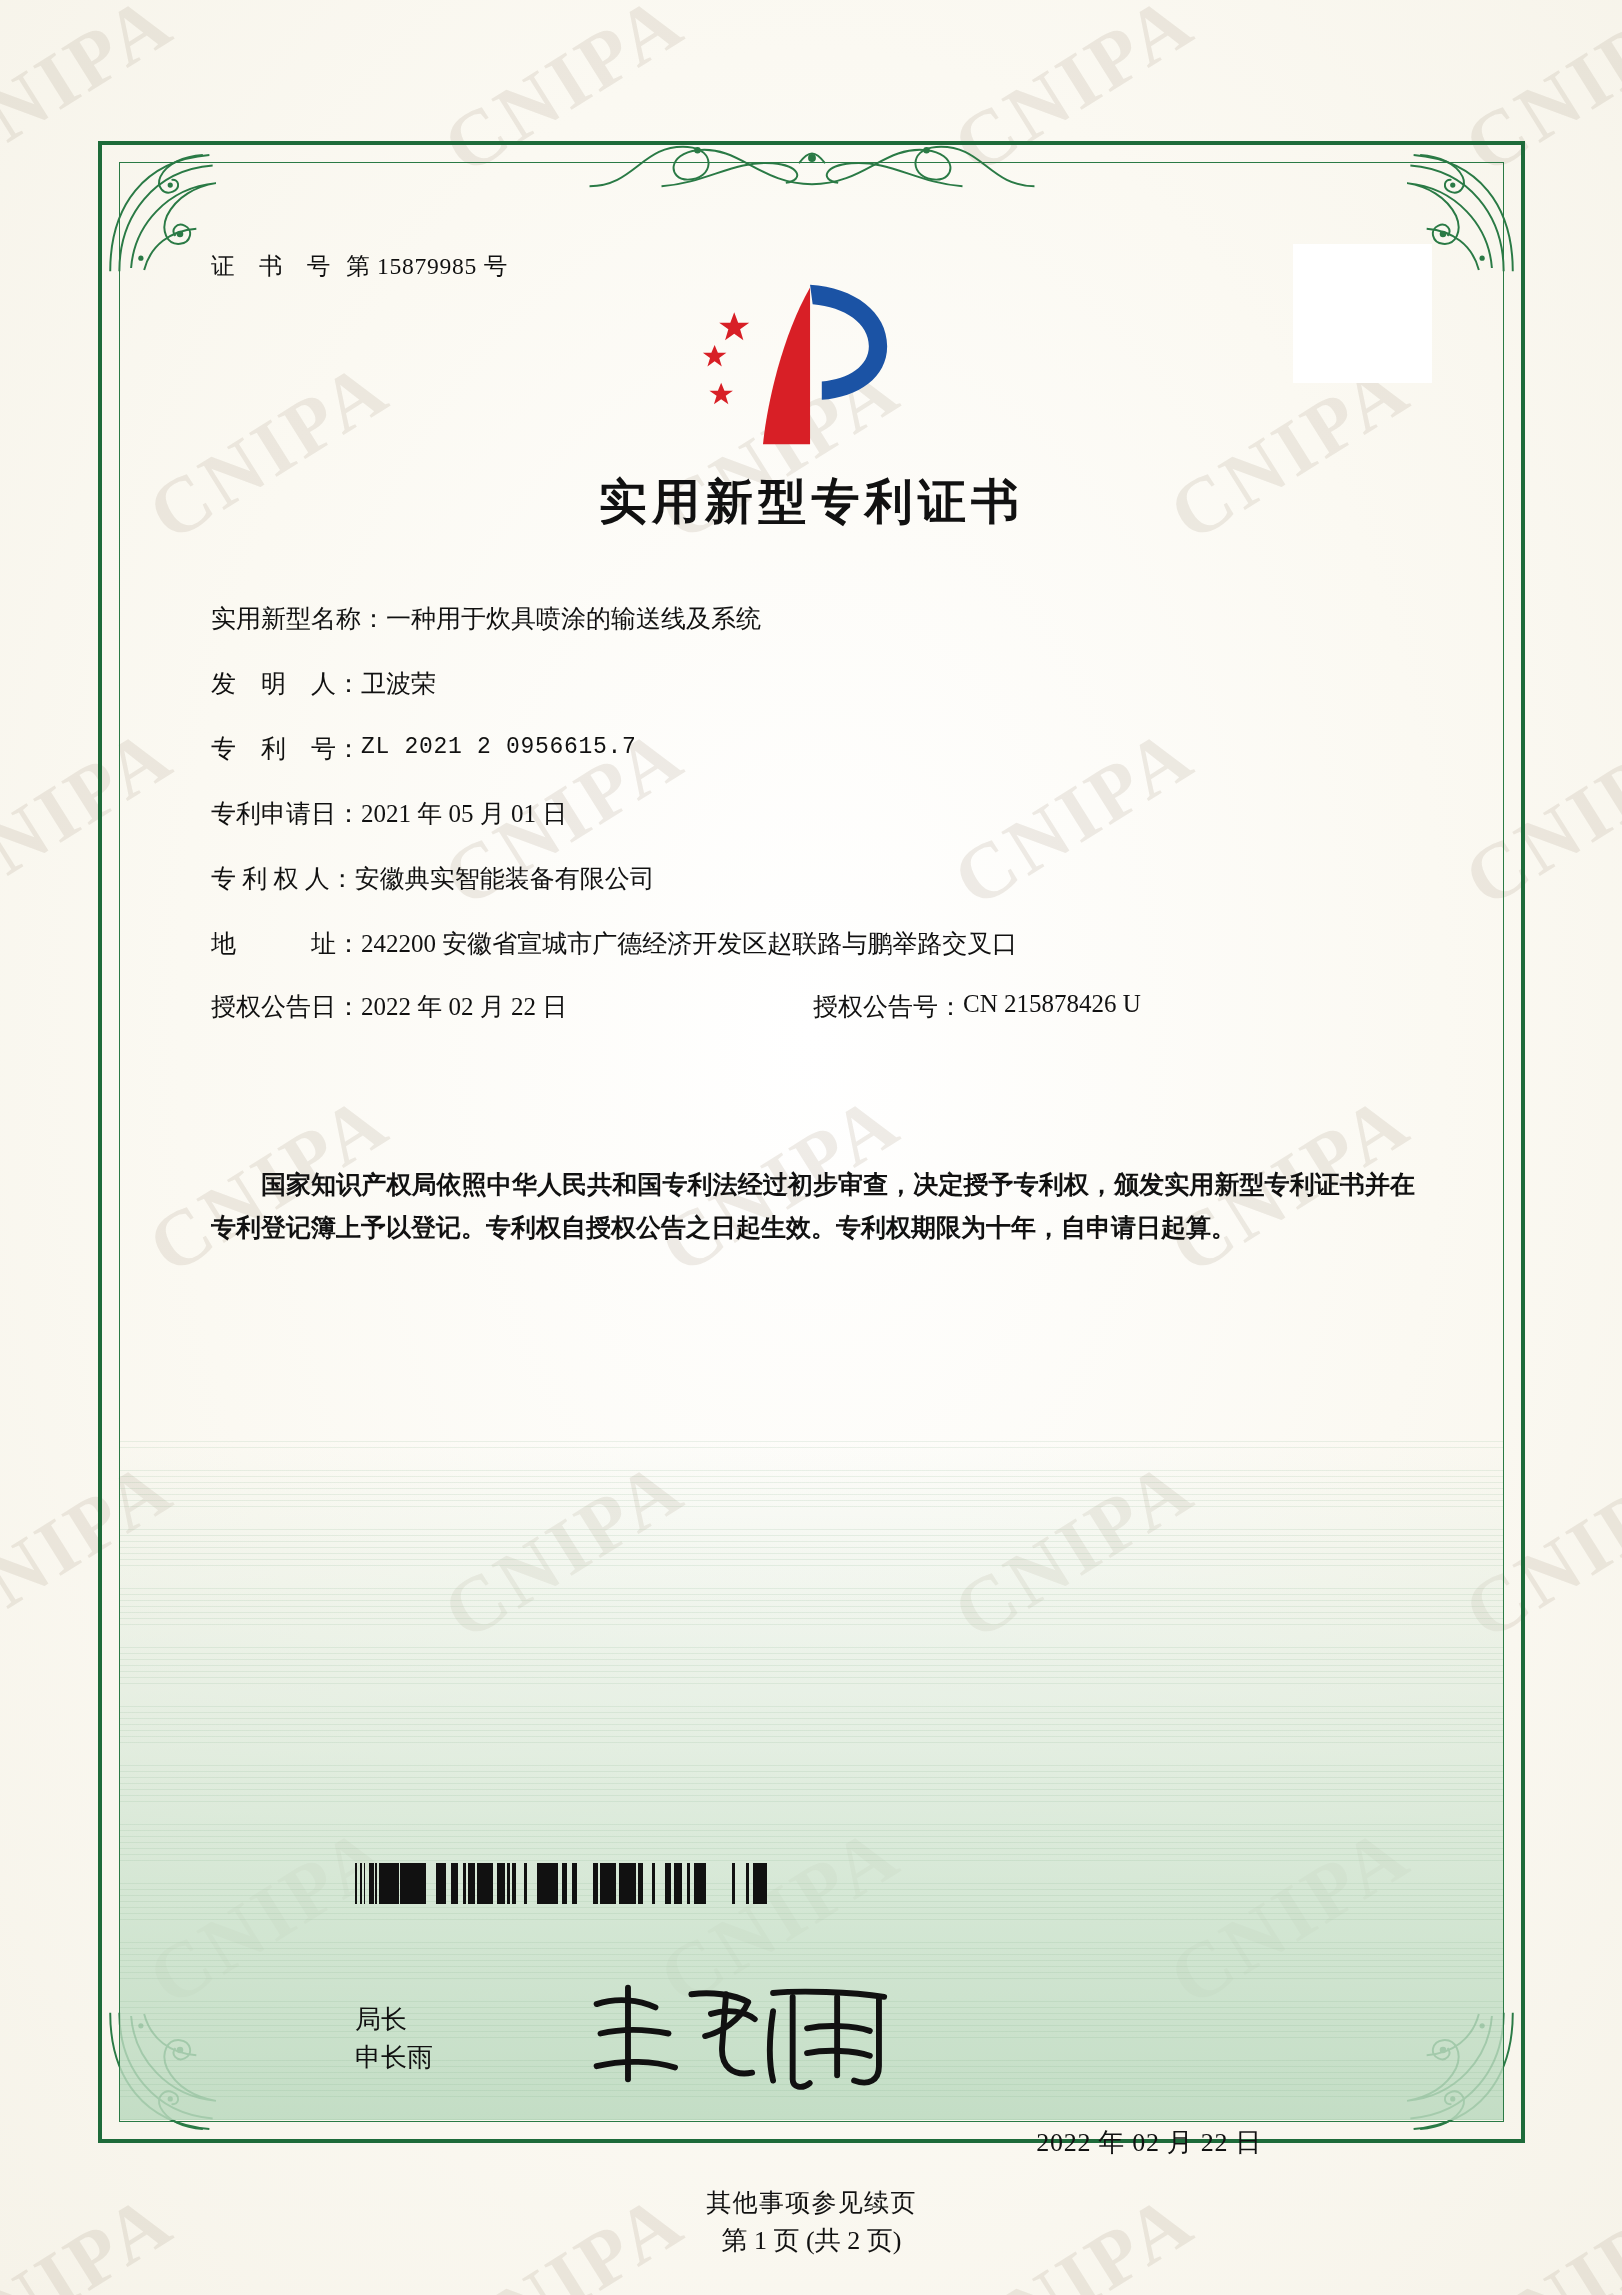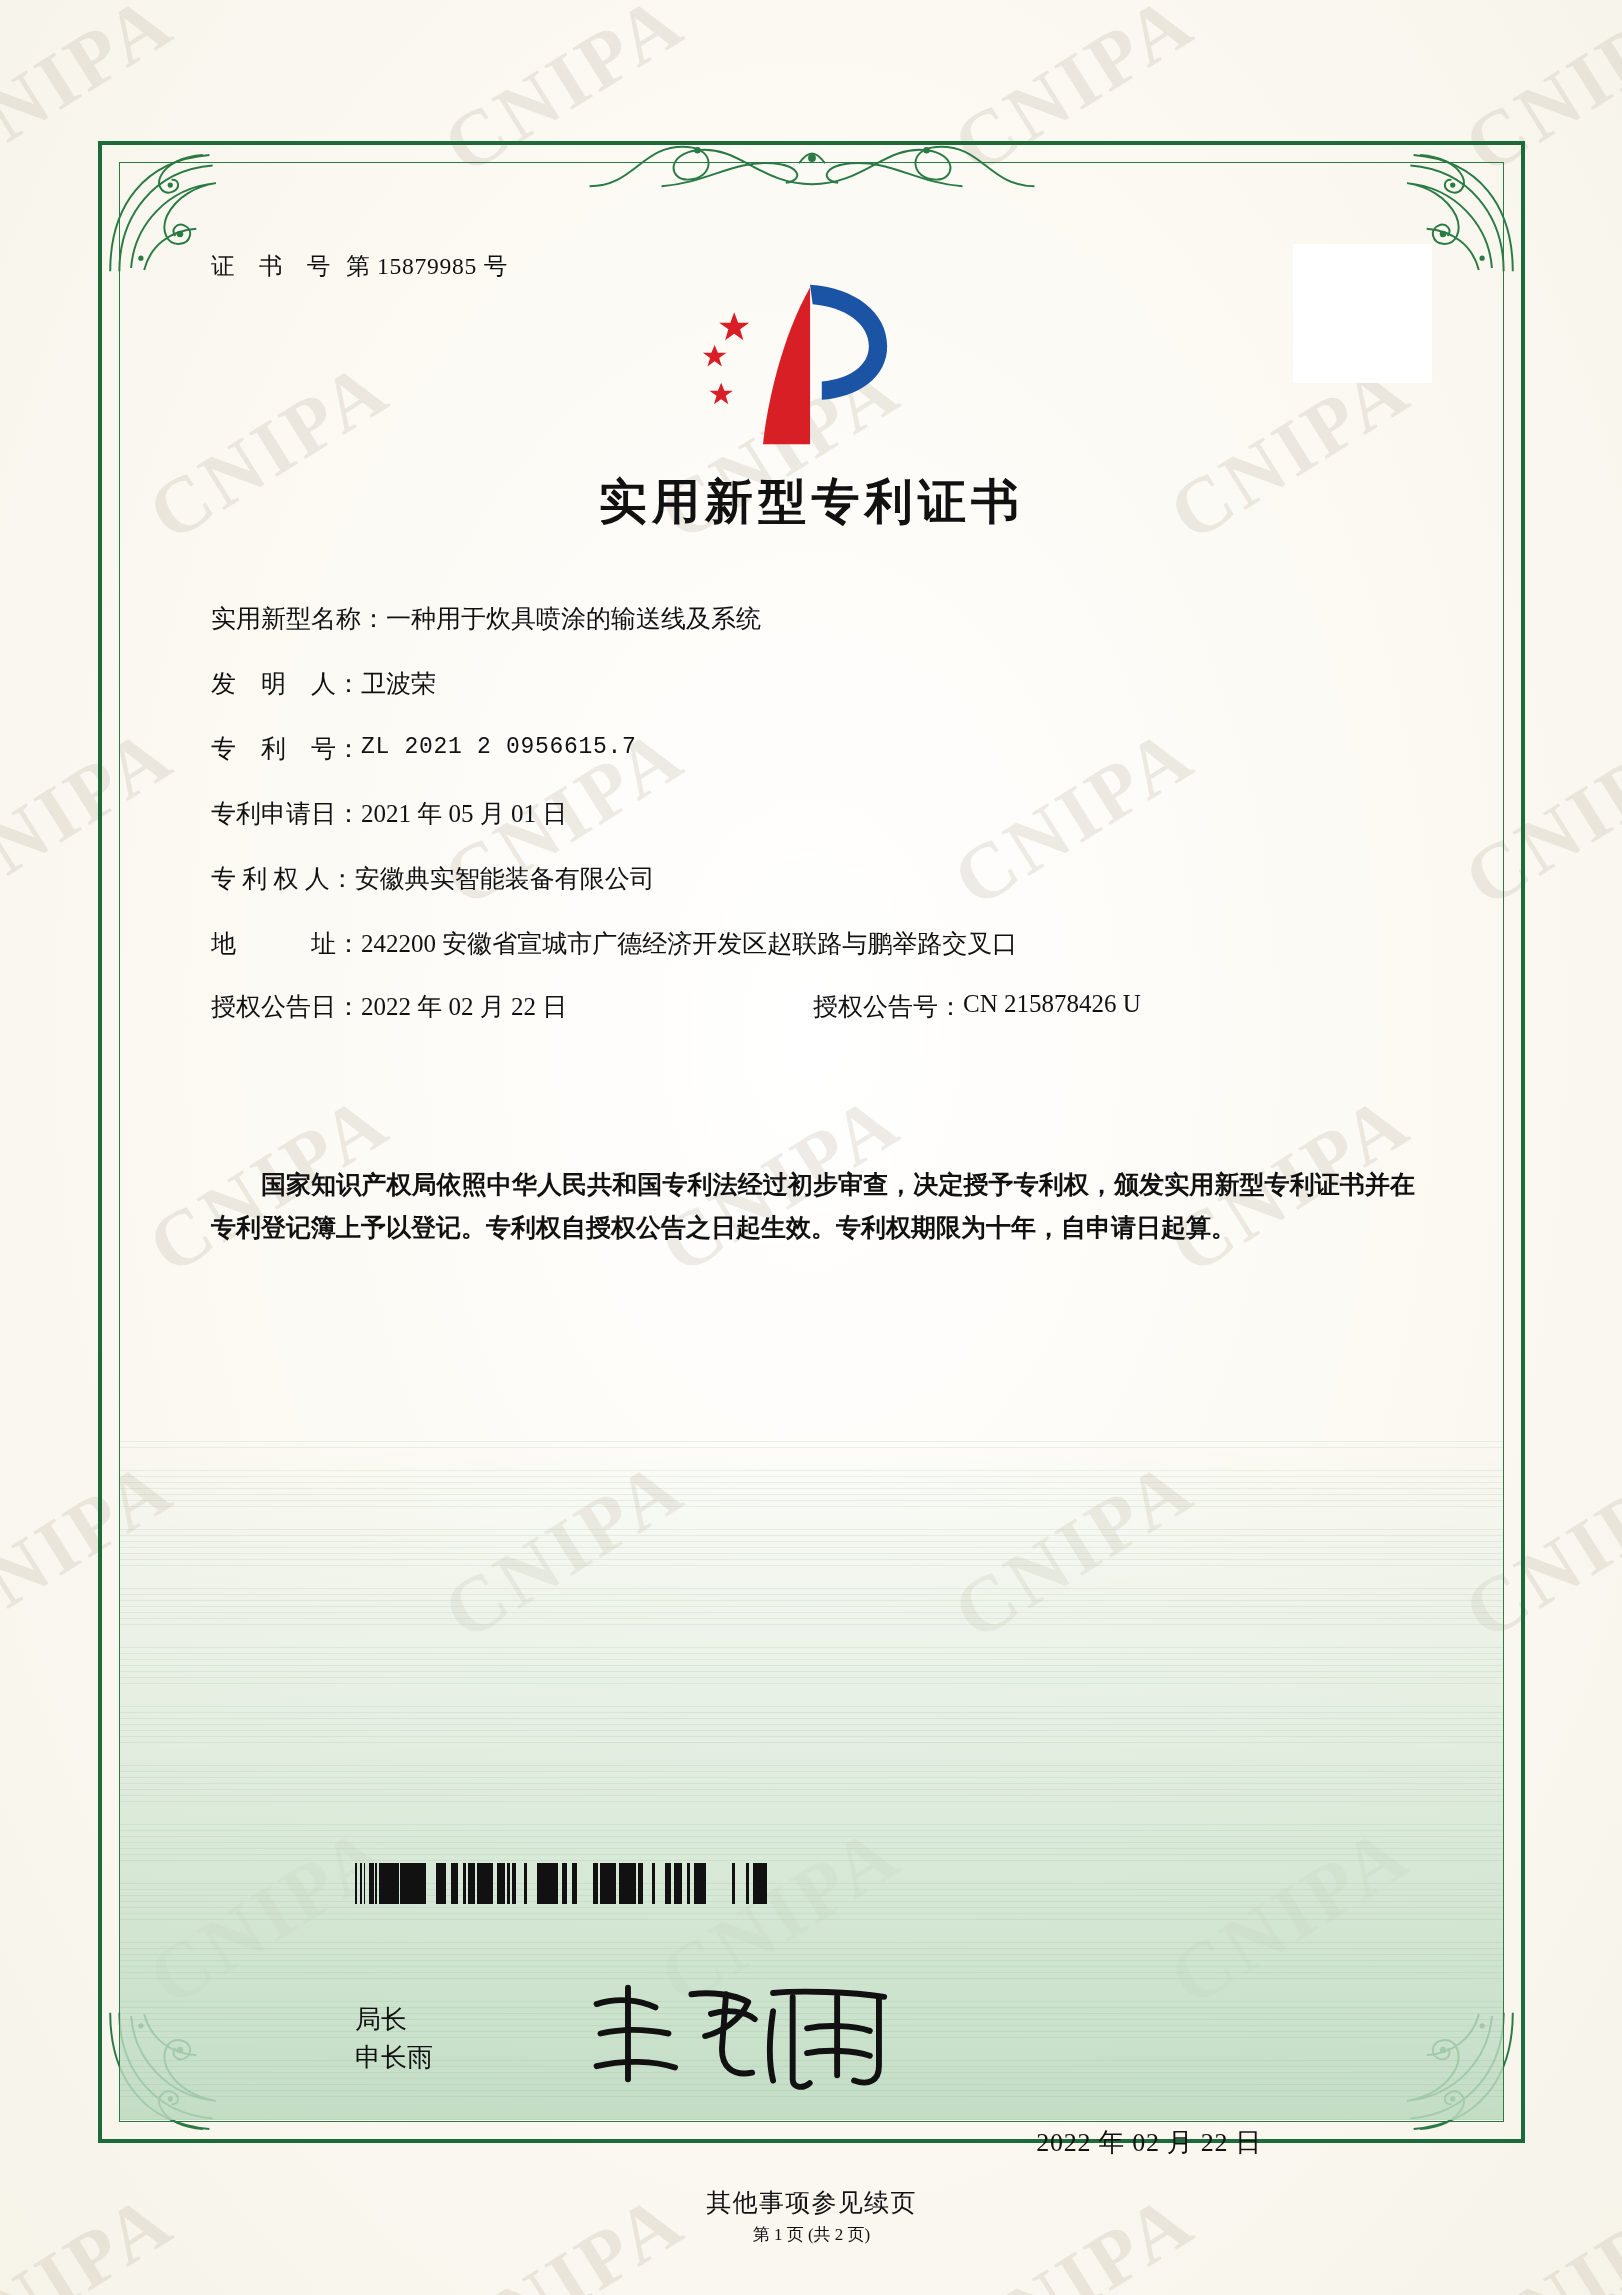--- a/index.html
+++ b/index.html
@@ -240,21 +240,21 @@
     right: 242px; top: 1963px;
     font-size: 26px;
     color: #111;
     letter-spacing: 0.7px;
   }
 
   .page-no {
     position: absolute;
     left: 0; right: 0; top: 2061px;
     text-align: center;
-    font-size: 17px;
+    font-size: 26px;
     color: #111;
   }
 
   .footnote {
     position: absolute;
     left: 0; right: 0; top: 2186px;
     text-align: center;
     font-size: 25px;
     color: #111;
     letter-spacing: 1.3px;

